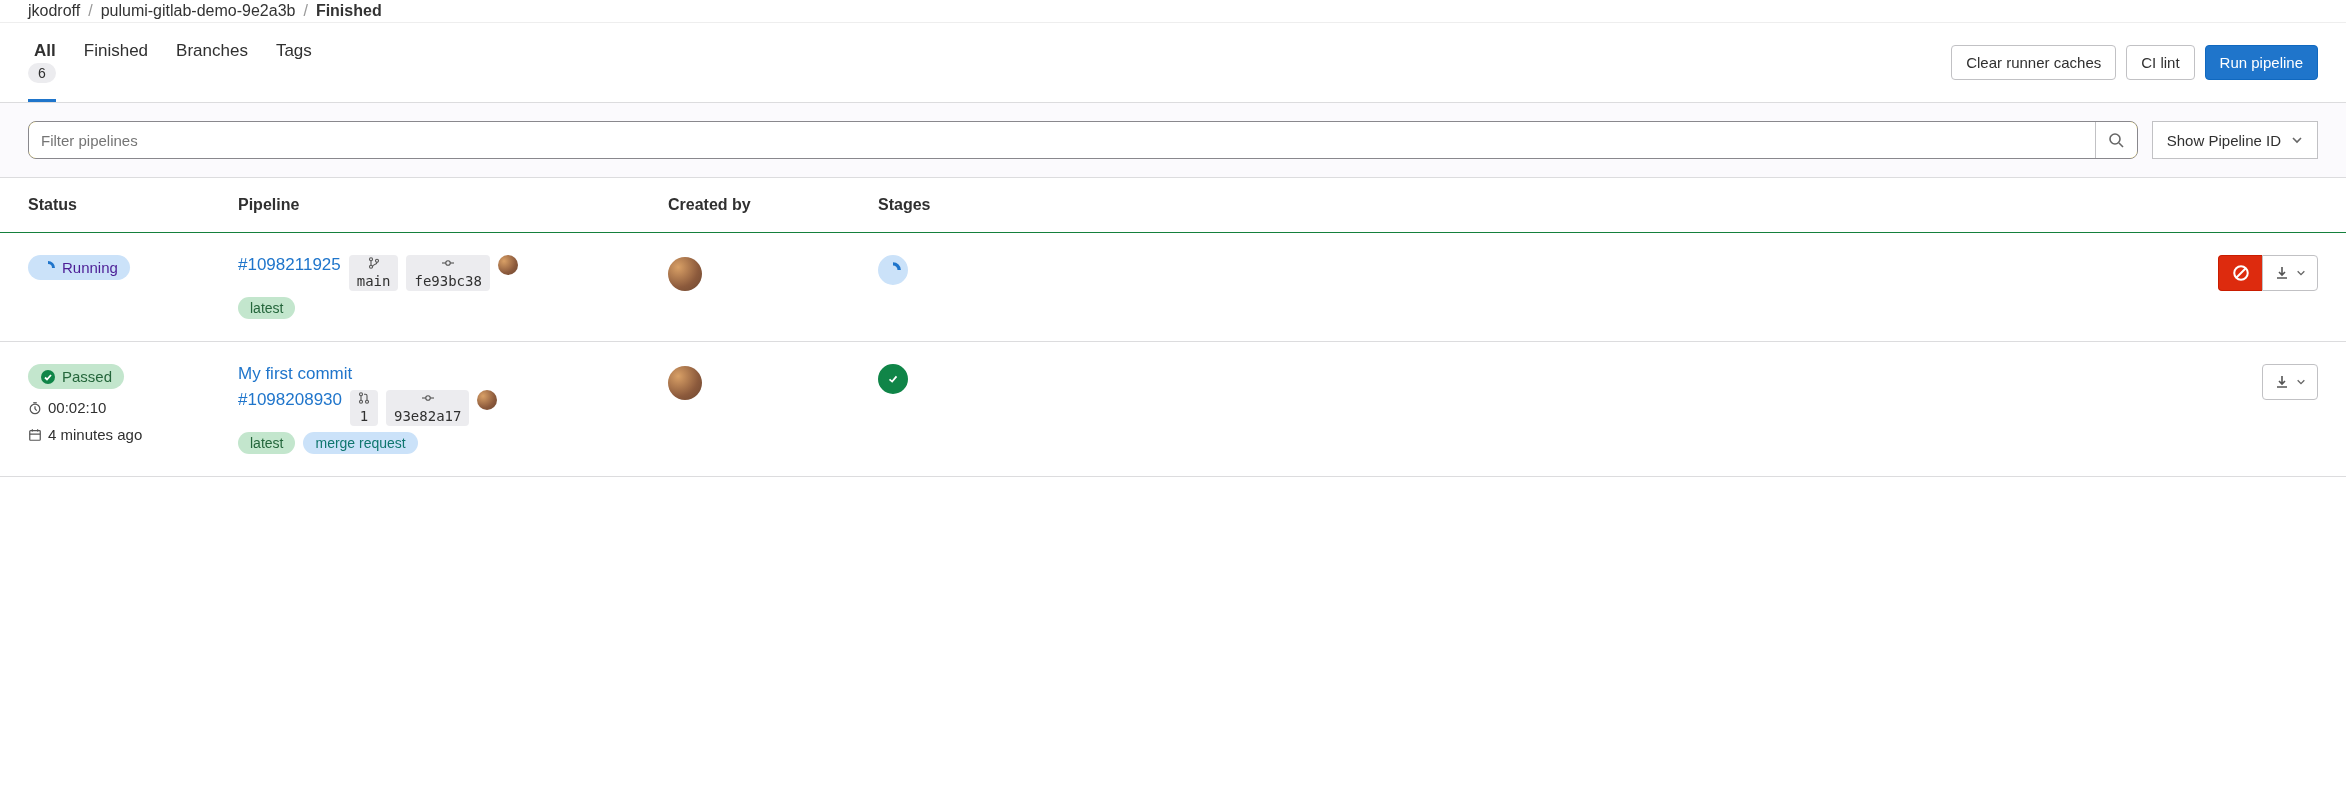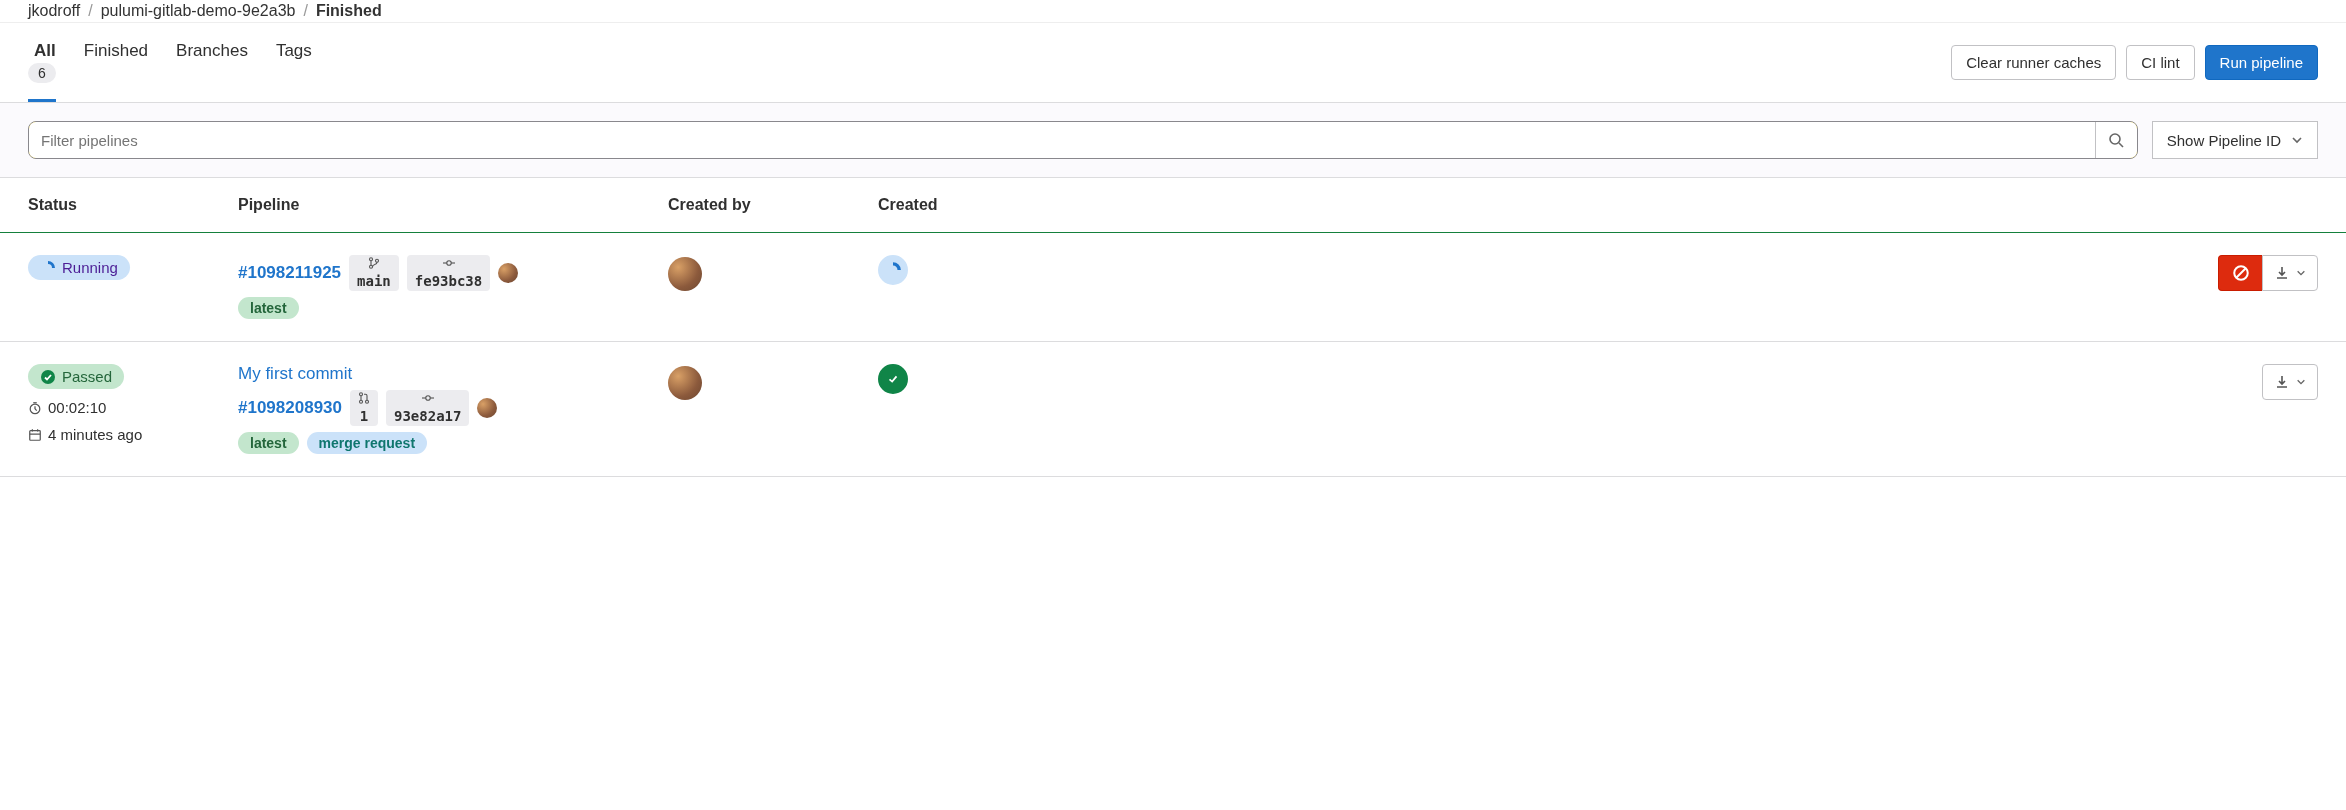--- a/index.html
+++ b/index.html
@@ -139,21 +139,21 @@
   .status-passed  { background: #c3e6cd; color: #24663b; }
   .meta-line { display: flex; align-items: center; gap: 6px; font-size: 15px; color: #303030; }
   .pipeline-col { display: flex; flex-direction: column; gap: 6px; }
   .pipeline-title {
     color: #1f75cb;
     font-size: 17px;
     font-weight: 400;
     text-decoration: none;
     cursor: pointer;
   }
-  .pipeline-subrow { display: flex; align-items: center; gap: 8px; flex-wrap: wrap; font-weight: bold; }
+  .pipeline-subrow { display: flex; gap: 8px; flex-wrap: wrap; }
   .pipeline-id {
     color: #1f75cb;
     font-size: 17px;
     cursor: pointer;
   }
   .chip {
     display: inline-flex;
     align-items: center;
     gap: 4px;
     background: #ececef;
@@ -263,21 +263,21 @@
     <svg width="12" height="12" viewBox="0 0 12 12" fill="none" stroke="#666" stroke-width="1.6">
         <polyline points="2,4 6,8 10,4"></polyline>
       </svg>
   </div>
 </div>
 
 <div class="table-header">
   <div>Status</div>
   <div>Pipeline</div>
   <div>Created by</div>
-  <div>Created</div>
+  <div>Stages</div>
   <div></div>
 </div>
 
 <div class="pipeline-row">
   <div class="status-col">
     <div class="status-pill status-running">
       <svg width="16" height="16" viewBox="0 0 16 16">
           <path d="M8 1a7 7 0 0 1 7 7h-3a4 4 0 0 0-4-4V1z" fill="#1f75cb"></path>
           <circle cx="8" cy="8" r="6.5" fill="none" stroke="#1f75cb" stroke-width="0"></circle>
         </svg>

